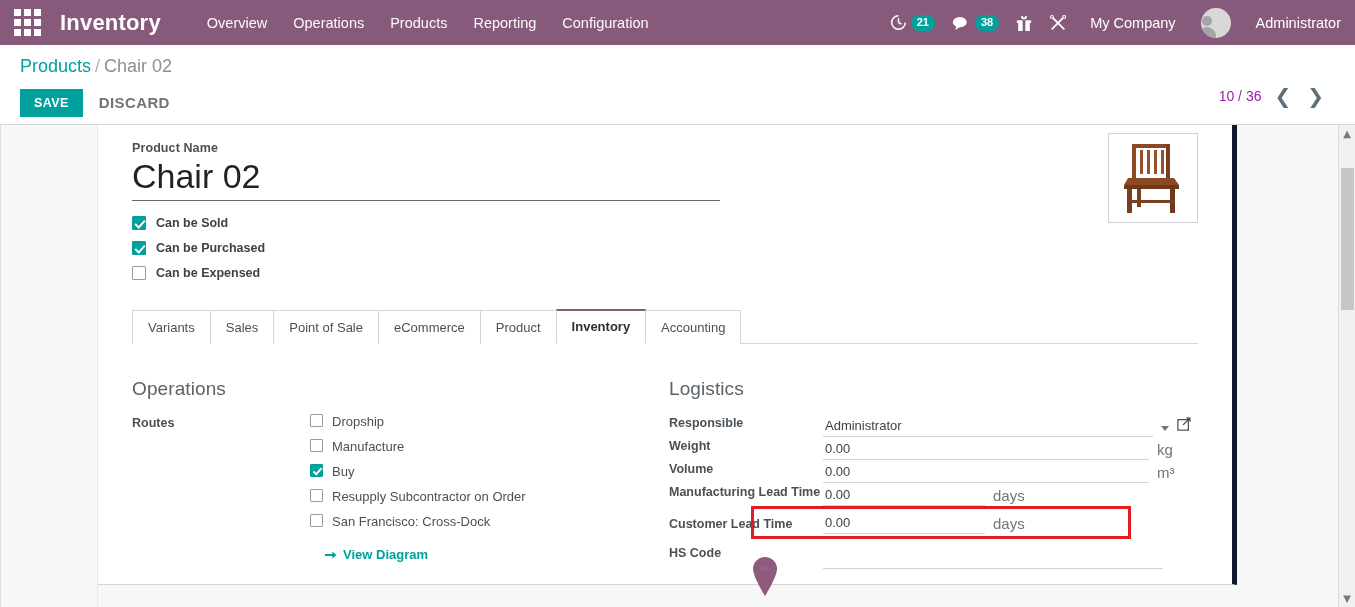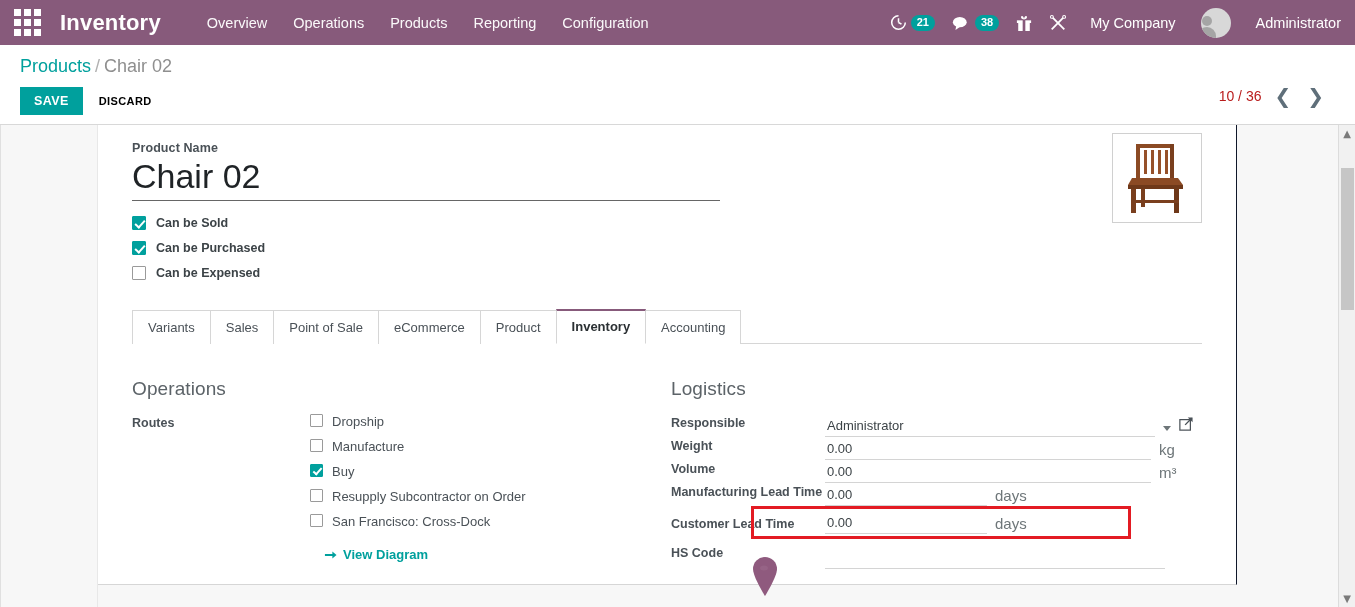--- a/index.html
+++ b/index.html
@@ -102,39 +102,39 @@
     font-size: 12.5px;
     font-weight: bold;
     letter-spacing: .4px;
     padding: 7px 14px;
     cursor: pointer;
     font-family: inherit;
   }
   .btn-discard {
     background: transparent;
     border: none;
-    color: #000000;
-    font-size: 11px;
+    color: #737373;
+    font-size: 15px;
     font-weight: bold;
     letter-spacing: .4px;
     padding: 7px 10px;
     cursor: pointer;
     font-family: inherit;
   }
   .pager {
     position: absolute;
     right: 28px;
     top: 43px;
     display: flex;
     align-items: center;
     gap: 10px;
     color: #5f6368;
     font-size: 14px;
   }
-  .pager-value { color: #b91c1c; white-space: nowrap; text-align: right; }
+  .pager-value { color: #a21caf; white-space: nowrap; text-align: right; }
   .pager-arrow {
     font-size: 20px;
     color: #5f6f7a;
     cursor: pointer;
     line-height: 16px;
     padding: 0 3px;
     font-family: "DejaVu Sans", sans-serif;
   }
 
   
@@ -148,21 +148,21 @@
   }
   .left-gutter {
     width: 97px;
     background: #f7f7f7;
     border-right: 1px solid #e8e8e8;
     flex: none;
   }
   .sheet {
     width: 1139px;
     background: #ffffff;
-    border-right: 1px solid #0f172a;
+    border-right: 5px solid #0f172a;
     border-bottom: 1px solid #d6d6d6;
     position: relative;
     flex: none;
     height: 460px;
   }
   .right-gutter { flex: 1; background: #f7f7f7; }
 
   .sheet-inner { padding: 16px 34px 0 34px; position: relative; }
 
   

